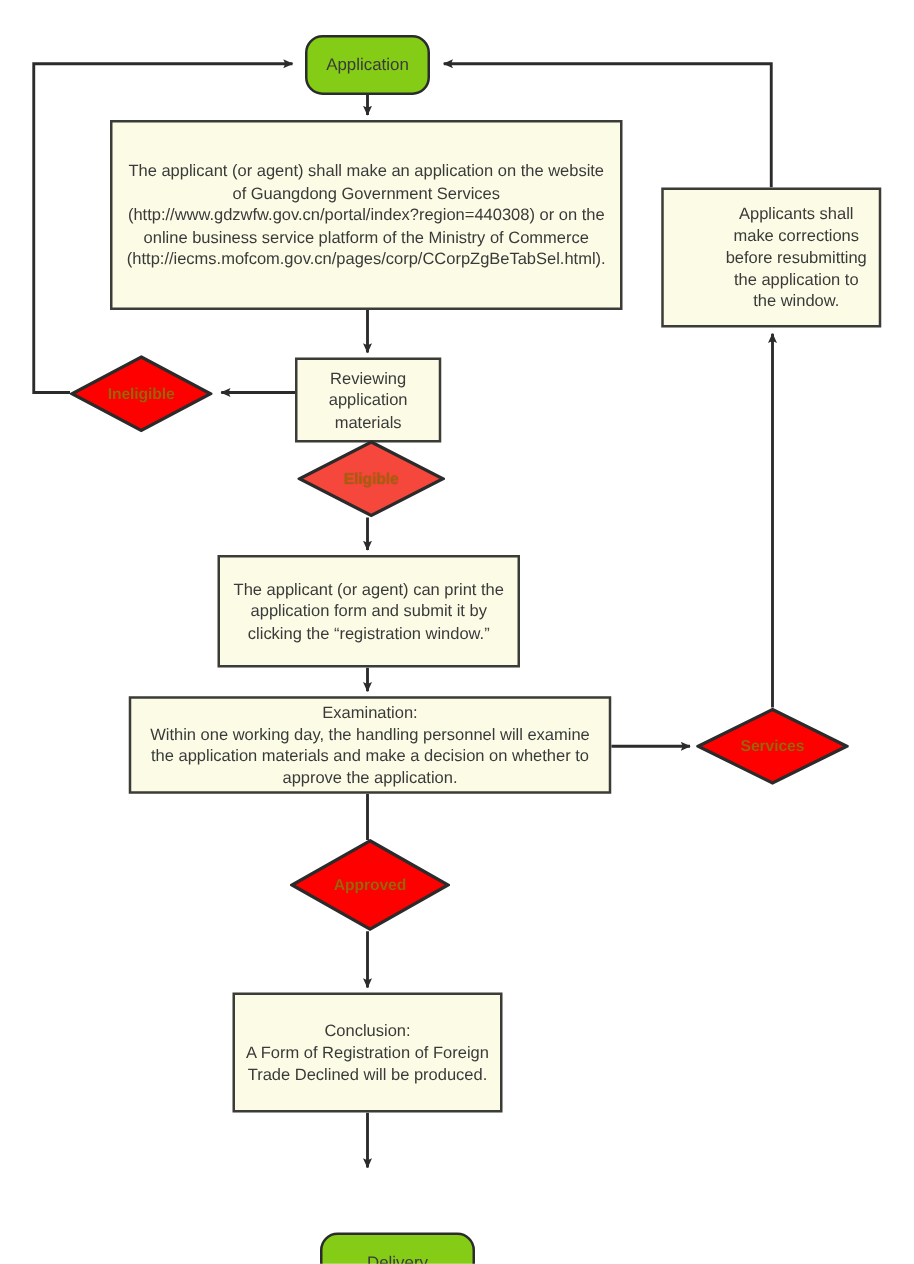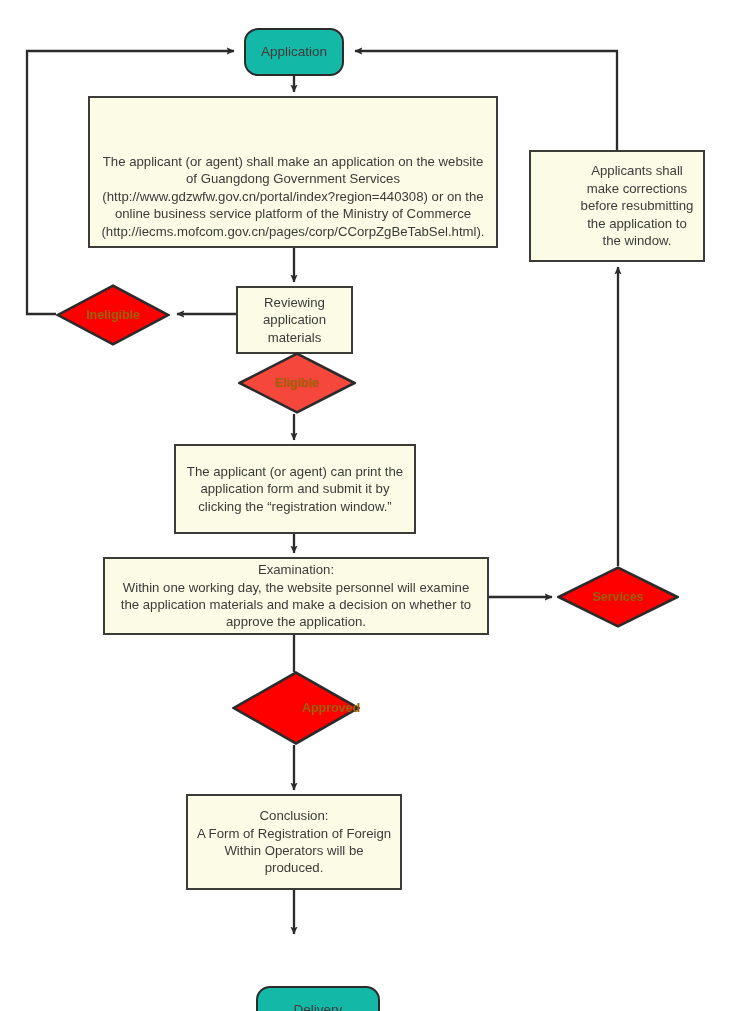--- a/index.html
+++ b/index.html
@@ -32,21 +32,21 @@
   .node {
     position: absolute;
     box-sizing: border-box;
     display: flex;
     align-items: center;
     justify-content: center;
     text-align: center;
   }
   
   .terminator {
-    background: #14b8a6;
+    background: #84cc16;
     border: 2px solid #2b2b2b;
     border-radius: 14px;
     color: #3a3a3a;
     font-size: 13.5px;
     line-height: 1.3;
   }
   
   .process {
     background: #fcfce6;
     border: 2px solid #3b3b38;
@@ -117,21 +117,21 @@
 
       <path d="M294,890 L294,934" marker-end="url(#arrowhead)"></path>
 
     </g>
   </svg>
 
   <div class="node terminator" style="left:244px; top:28px; width:100px; height:48px;">
     <span class="txt">Application</span>
   </div>
 
-  <div class="node process" style="left:88px; top:96px; width:410px; height:152px;align-items:flex-end;">
+  <div class="node process" style="left:88px; top:96px; width:410px; height:152px;">
     <span class="txt">The applicant (or agent) shall make an application on the website of Guangdong Government Services (http://www.gdzwfw.gov.cn/portal/index?region=440308) or on the online business service platform of the Ministry of Commerce (http://iecms.mofcom.gov.cn/pages/corp/CCorpZgBeTabSel.html).</span>
   </div>
 
   <div class="node process" style="left:529px; top:150px; width:176px; height:112px;padding-left:48px;">
     <span class="txt">Applicants shall make corrections before resubmitting the application to the window.</span>
   </div>
 
   <div class="node process" style="left:236px; top:286px; width:117px; height:68px; padding:4px 5px;">
     <span class="txt">Reviewing application materials</span>
   </div>
@@ -149,39 +149,39 @@
     </svg>
     <span class="dlabel">Eligible</span>
   </div>
 
   <div class="node process" style="left:174px; top:444px; width:242px; height:90px;">
     <span class="txt">The applicant (or agent) can print the application form and submit it by clicking the “registration window.”</span>
   </div>
 
   <div class="node process" style="left:103px; top:557px; width:386px; height:78px;">
     <span class="txt">Examination:
-Within one working day, the website personnel will examine the application materials and make a decision on whether to approve the application.</span>
+Within one working day, the handling personnel will examine the application materials and make a decision on whether to approve the application.</span>
   </div>
 
   <div class="node decision" style="left:557px; top:566px; width:122px; height:62px;">
     <svg class="dshape" viewBox="0 0 122 62" preserveAspectRatio="none">
       <polygon points="61,1.6 120.4,31 61,60.4 1.6,31" fill="#FF0000" stroke="#2b2b2b" stroke-width="2.6" vector-effect="non-scaling-stroke"></polygon>
     </svg>
     <span class="dlabel">Services</span>
   </div>
 
-  <div class="node decision" style="left:232px; top:671px; width:128px; height:74px;justify-content:flex-end;">
+  <div class="node decision" style="left:232px; top:671px; width:128px; height:74px;">
     <svg class="dshape" viewBox="0 0 128 74" preserveAspectRatio="none">
       <polygon points="64,1.6 126.4,37 64,72.4 1.6,37" fill="#FF0000" stroke="#2b2b2b" stroke-width="2.6" vector-effect="non-scaling-stroke"></polygon>
     </svg>
     <span class="dlabel">Approved</span>
   </div>
 
   <div class="node process" style="left:186px; top:794px; width:216px; height:96px;">
     <span class="txt">Conclusion:
-A Form of Registration of Foreign Within Operators will be produced.</span>
+A Form of Registration of Foreign Trade Declined will be produced.</span>
   </div>
 
   <div class="node terminator" style="left:256px; top:938px; width:124px; height:48px;margin-top:48px;">
     <span class="txt">Delivery</span>
   </div>
 
 </div>
 
 </body></html>

